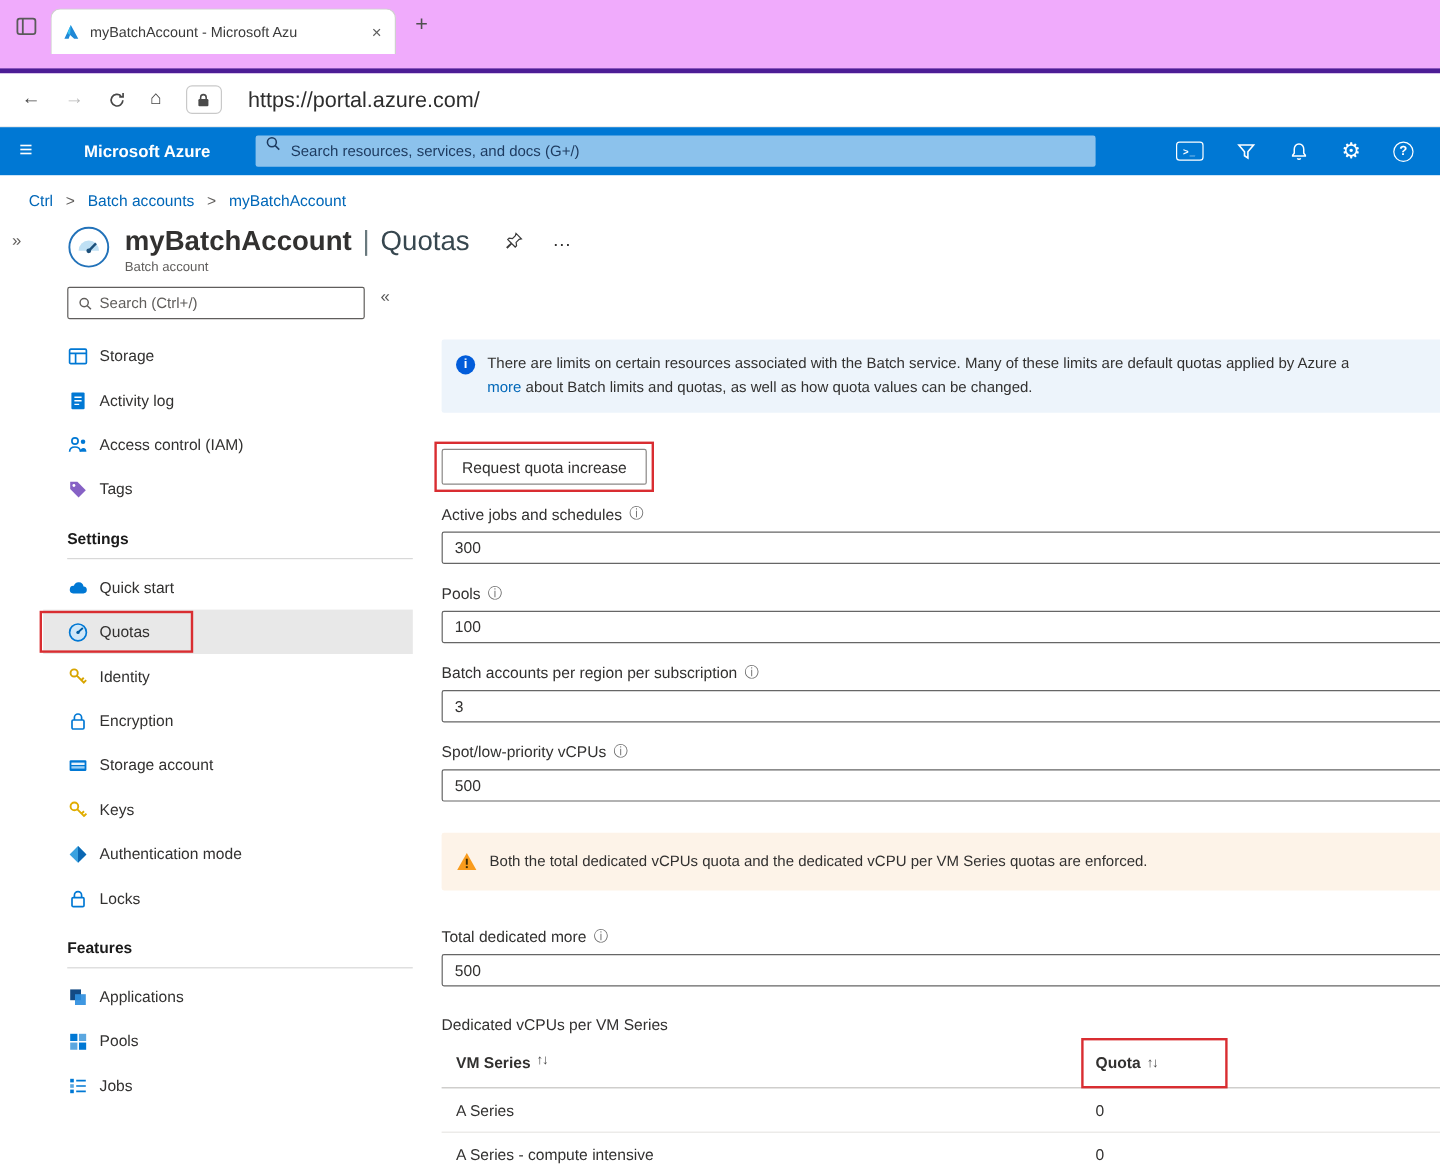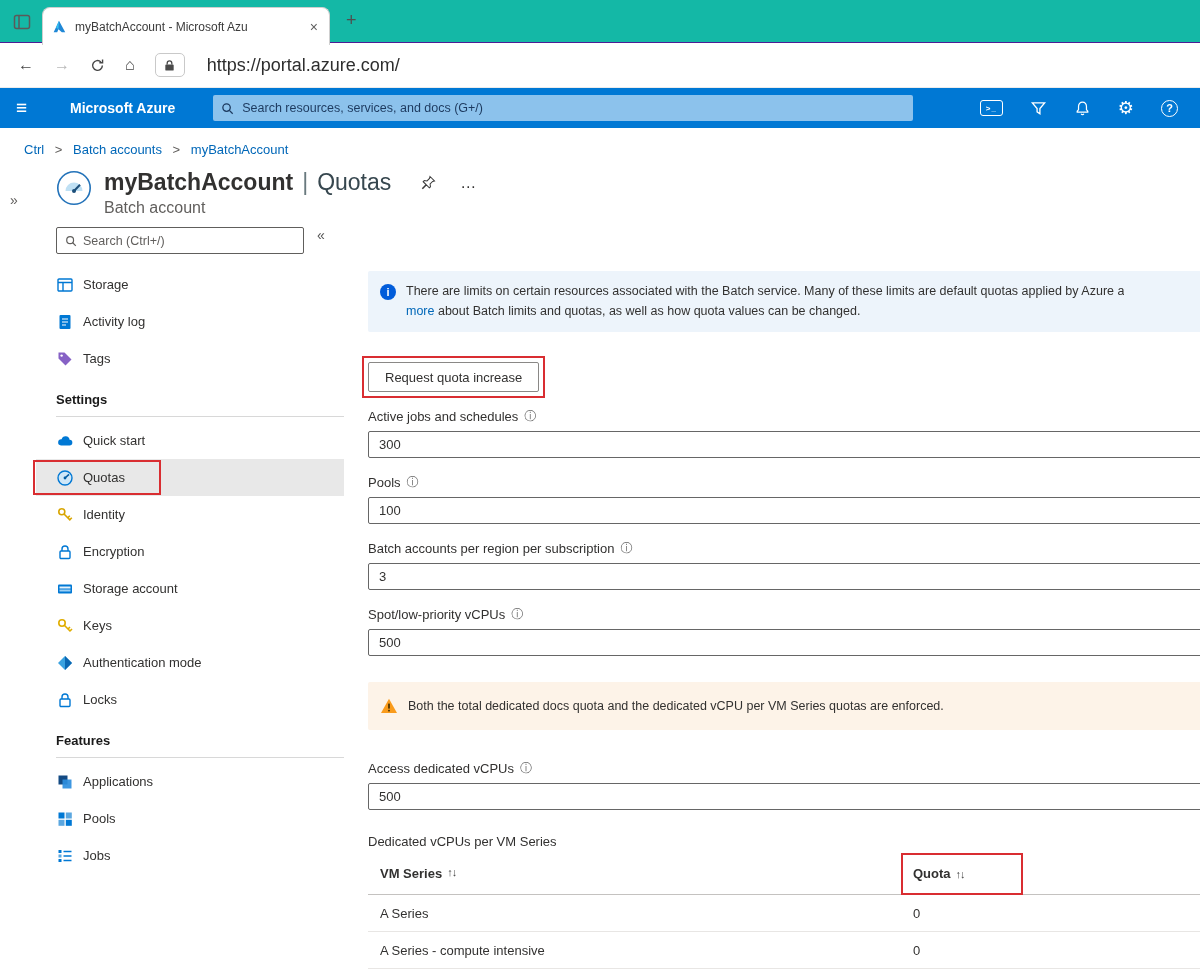--- a/index.html
+++ b/index.html
@@ -1,36 +1,36 @@
 <!DOCTYPE html>
 <html><head>
 <meta charset="utf-8">
 <style>
   *{box-sizing:border-box;margin:0;padding:0}
   html,body{width:1200px;height:979px}
   body{overflow:hidden;background:#fff;color:#323130;font-family:"Liberation Sans","DejaVu Sans",sans-serif;font-size:13px;position:relative}
 
   
-  .tabstrip{position:relative;height:43px;background:#14b8a6;border-bottom:1px solid #4c1d95}
+  .tabstrip{position:relative;height:61px;background:#f0abfc;border-bottom:4px solid #4c1d95}
   .tab-actions{position:absolute;left:12px;top:12px;width:20px;height:20px;cursor:pointer}
   .tab{position:absolute;left:42px;top:7px;width:288px;height:38px;background:#fff;border:1px solid #cfcfcf;border-bottom:none;border-radius:8px 8px 0 0;display:flex;align-items:center;gap:8px;padding:0 8px;z-index:2;cursor:pointer}
   .tab-title{flex:1;font-size:12px;color:#3b3b3b;white-space:nowrap;overflow:hidden}
   .tab-close{color:#5f5f5f;font-size:14px;padding:0 3px;cursor:pointer}
   .newtab{position:absolute;left:346px;top:10px;font-size:18px;color:#4f4f4f;cursor:pointer}
   .addressbar{height:45px;display:flex;align-items:center;gap:20px;padding:0 18px;background:#fff;border-bottom:1px solid #ececec}
   .nav-glyph{font-size:16px;color:#474747;cursor:pointer;line-height:1}
   .nav-glyph.disabled{color:#b9b9b9}
   .site-badge{display:flex;align-items:center;justify-content:center;width:30px;height:24px;border:1px solid #c9c9c9;border-radius:5px;cursor:pointer}
   .url{font-size:18px;color:#2e2e2e;margin-left:2px}
 
   
   .azurebar{height:40px;background:#0078d4;display:flex;align-items:center;padding:0 16px}
   .hamburger{color:#fff;font-size:19px;width:26px;margin-right:28px;cursor:pointer}
   .brand{color:#fff;font-weight:700;font-size:14px;margin-right:38px;white-space:nowrap;cursor:pointer}
-  .global-search{flex:0 0 700px;height:26px;background:rgba(255,255,255,.55);border-radius:2px;display:flex;align-items:center;gap:8px;padding:0 8px}
+  .global-search{flex:0 0 700px;height:26px;background:rgba(255,255,255,.55);border-radius:2px;display:flex;gap:8px;padding:0 8px}
   .global-search input{background:transparent;border:none;outline:none;font-size:12.5px;color:#142c47;width:100%;font-family:inherit}
   .global-search input::placeholder{color:#1d3a5f;opacity:1}
   .bar-icons{margin-left:auto;display:flex;align-items:center;gap:27px;color:#fff;padding-right:6px}
   .bar-icons>*{cursor:pointer}
   .cloudshell{width:23px;height:16px;border:1.5px solid #fff;border-radius:3px;display:flex;align-items:center;justify-content:center;font-size:8px;font-weight:700;color:#fff;letter-spacing:1px}
   .gear-glyph{font-size:18px;line-height:1}
   .help-badge{width:17px;height:17px;border:1.5px solid #fff;border-radius:50%;display:flex;align-items:center;justify-content:center;font-size:11px;font-weight:700}
 
   
   .breadcrumb{padding:14px 0 0 24px;font-size:13px}
@@ -38,21 +38,21 @@
   .breadcrumb .sep{color:#605e5c;padding:0 7px}
   .expander{position:absolute;left:10px;top:192px;color:#605e5c;font-size:14px;cursor:pointer}
 
   .page-header{display:flex;align-items:flex-start;gap:12px;margin:13px 0 0 56px}
   .title-row{display:flex;align-items:center;font-size:23px;color:#323130;line-height:1.1}
   .title-main{font-weight:700}
   .title-sep{font-weight:400;color:#69797e;margin:0 9px}
   .title-sec{font-weight:400;color:#37474f}
   .pin{margin-left:30px;cursor:pointer;display:flex}
   .more-dots{margin-left:24px;font-size:16px;color:#323130;cursor:pointer}
-  .subtitle{font-size:16px;color:#605e5c;margin-top:4px}
+  .subtitle{font-size:11px;color:#605e5c;margin-top:4px}
 
   .content{display:flex;margin-top:10px}
   .sidebar{width:308px;margin-left:36px;flex:none}
   .sb-search-row{display:flex;align-items:flex-start;margin-left:20px}
   .sb-box{width:248px;height:27px;border:1px solid #605e5c;border-radius:2px;display:flex;align-items:center;gap:6px;padding:0 8px;background:#fff}
   .sb-box input{border:none;outline:none;font-size:12.5px;width:100%;color:#323130;font-family:inherit}
   .sb-box input::placeholder{color:#605e5c;opacity:1}
   .sb-collapse{margin-left:13px;color:#555;font-size:14px;cursor:pointer}
   .nav{margin-top:12px}
   .nav-item{position:relative;height:37px;display:flex;align-items:center;gap:9px;padding-left:20px;color:#323130;cursor:pointer}
@@ -227,20 +227,31 @@
             <svg viewBox="0 0 18 18">
               <rect x="3.5" y="2" width="11" height="14" rx="1" fill="#0078d4"></rect>
               <path d="M6 6h6M6 9h6M6 12h4" stroke="#fff" stroke-width="1.2"></path>
             </svg>
           </span>
         <span>Activity log</span>
       </div>
       <div class="nav-item">
         <span class="nav-ico">
             <svg viewBox="0 0 18 18">
+              <circle cx="6.5" cy="5.5" r="2.6" fill="none" stroke="#0078d4" stroke-width="1.4"></circle>
+              <path d="M2 14.5c0-2.6 2-4 4.5-4s4.5 1.4 4.5 4" fill="none" stroke="#0078d4" stroke-width="1.4"></path>
+              <circle cx="13.2" cy="6.2" r="1.9" fill="#0078d4"></circle>
+              <path d="M10.9 14.5c0-2 1-3.1 2.6-3.1s2.5 1.1 2.5 3.1z" fill="#0078d4"></path>
+            </svg>
+          </span>
+        <span>Access control (IAM)</span>
+      </div>
+      <div class="nav-item">
+        <span class="nav-ico">
+            <svg viewBox="0 0 18 18">
               <path d="M2.5 2.5h6l7 7-6 6-7-7z" fill="#8661c5"></path>
               <circle cx="5.6" cy="5.6" r="1.2" fill="#fff"></circle>
             </svg>
           </span>
         <span>Tags</span>
       </div>
 
       <div class="nav-section">Settings</div>
       <div class="nav-divider"></div>
 
@@ -403,26 +414,26 @@
     </div>
 
     <div class="warning-banner">
       <span style="display:flex;flex:none">
         <svg width="18" height="18" viewBox="0 0 18 18">
             <path d="M9 1.8L17 16H1z" fill="#f99b1c"></path>
             <rect x="8.2" y="6.6" width="1.6" height="5" fill="#3b2a00"></rect>
             <rect x="8.2" y="12.8" width="1.6" height="1.6" fill="#3b2a00"></rect>
           </svg>
       </span>
-      <span>Both the total dedicated docs quota and the dedicated vCPU per VM Series quotas are enforced.</span>
+      <span>Both the total dedicated vCPUs quota and the dedicated vCPU per VM Series quotas are enforced.</span>
     </div>
 
     <div class="field" style="margin-top:30px">
       <div class="field-label">
-        <span>Access dedicated vCPUs</span>
+        <span>Total dedicated more</span>
         <span class="info-glyph">ⓘ</span>
       </div>
       <input value="500" style="">
     </div>
 
     <div class="table-caption">Dedicated vCPUs per VM Series</div>
 
     <div class="vm-table">
       <div class="annotation-quota-col"></div>
       <div class="t-head">

